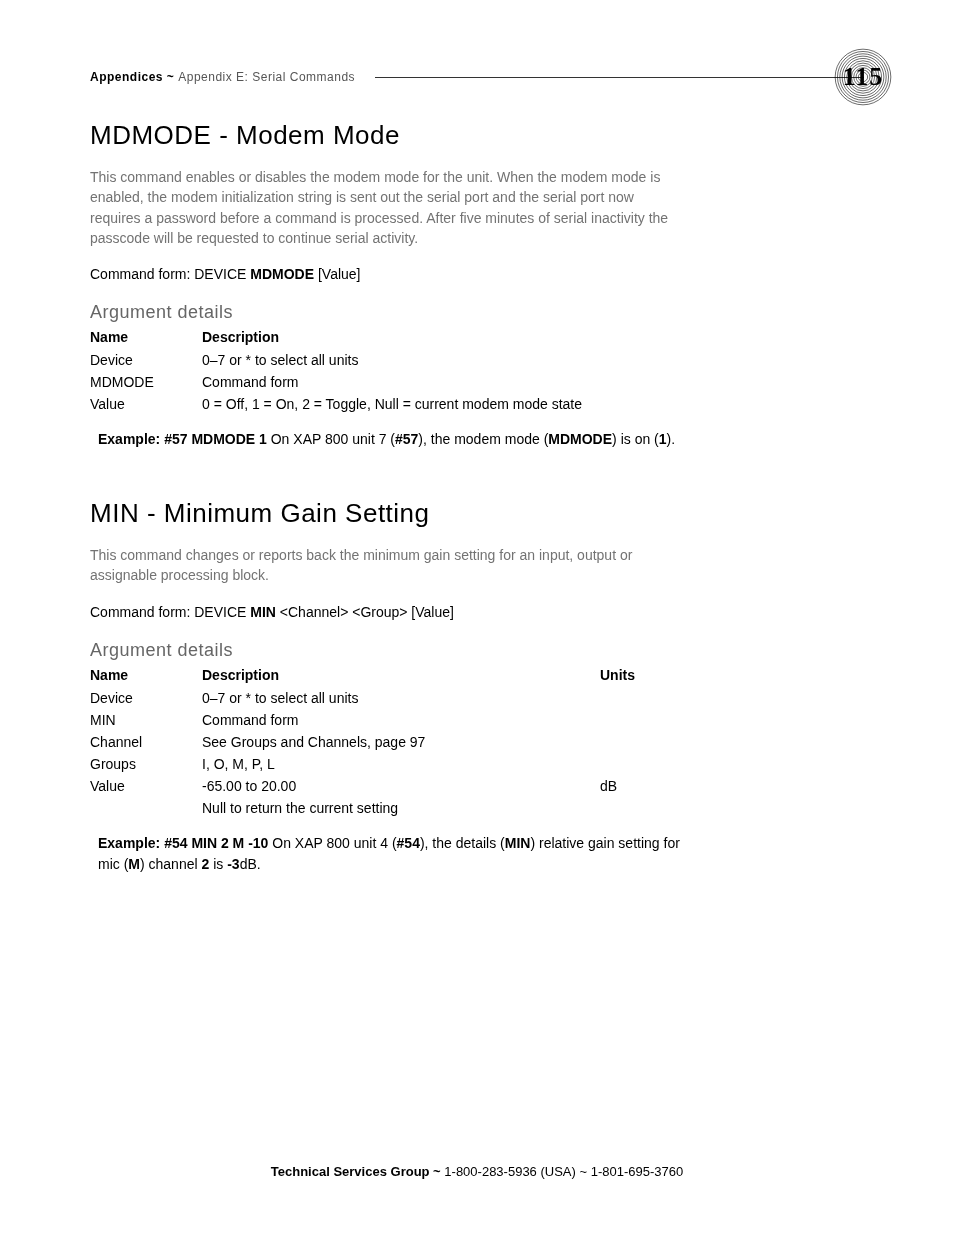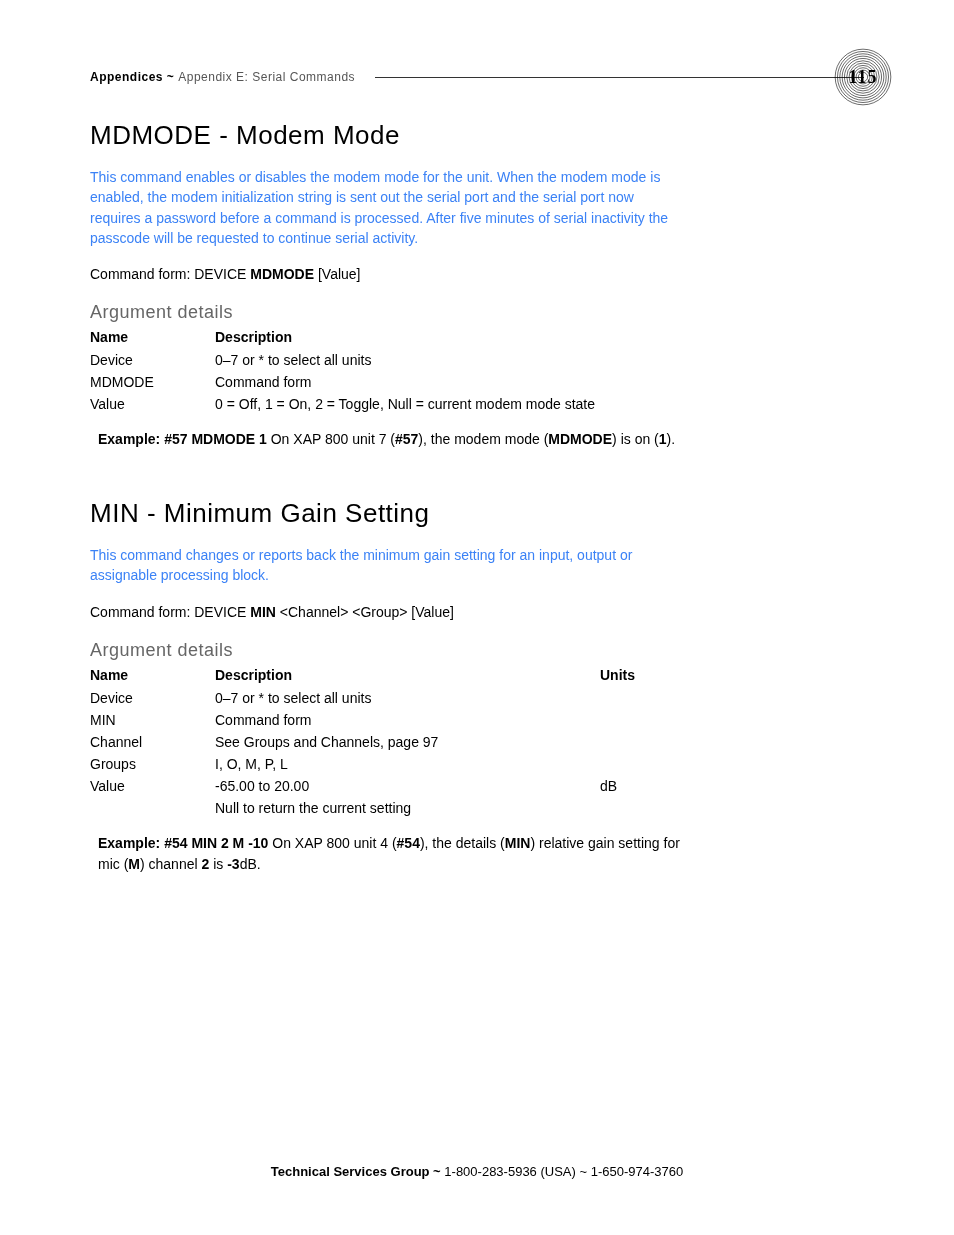--- a/index.html
+++ b/index.html
@@ -7,39 +7,39 @@
   .page { position: relative; width: 954px; height: 1235px; padding: 70px 90px 0 90px; }
 
   
   .hdr { display: flex; align-items: center; }
   .hdr-text { font-size: 12px; letter-spacing: 0.5px; }
   .hdr-text .b { font-weight: 600; color: #000; }
   .hdr-text .l { font-weight: 400; color: #555; }
   .hdr-line { flex: 1; height: 0; border-top: 1px solid #333; margin-left: 20px; }
   .page-num-badge { position: absolute; top: 48px; right: 62px; width: 58px; height: 58px; }
   .page-num-badge svg { width: 58px; height: 58px; display: block; }
-  .page-num-badge .num { position: absolute; inset: 0; display: flex; align-items: center; justify-content: center; font-weight: 900; font-size: 18px; font-family: Georgia, "Times New Roman", serif; letter-spacing: 1px; }
+  .page-num-badge .num { position: absolute; inset: 0; display: flex; align-items: center; justify-content: center; font-weight: 900; font-size: 26px; font-family: Georgia, "Times New Roman", serif; letter-spacing: 1px; }
 
   .content { width: 590px; }
 
   h2.section { font-size: 26px; font-weight: 500; letter-spacing: 0.5px; color: #000; margin-top: 38px; }
   h2.section.first { margin-top: 36px; }
 
-  p.body { font-size: 14px; line-height: 1.45; margin-top: 16px; color: #3b82f6; }
+  p.body { font-size: 14px; line-height: 1.45; margin-top: 16px; color: #737373; }
 
   .cmdform { font-size: 14px; margin-top: 18px; }
   .cmdform .lab { }
   .cmdform .mid { font-weight: 700; }
 
   h3.args { font-size: 18px; font-weight: 400; color: #666; margin-top: 20px; letter-spacing: 0.5px; }
 
   table.arg { border-collapse: collapse; margin-top: 4px; font-size: 14px; width: 100%; }
   table.arg th { text-align: left; font-weight: 700; padding: 2px 10px 4px 0; }
   table.arg td { padding: 3px 10px 3px 0; vertical-align: top; }
-  table.arg .col-name { width: 125px; }
+  table.arg .col-name { width: 112px; }
   table.arg .col-desc { width: auto; }
   table.arg .col-units { width: 80px; }
 
   .example { font-size: 14px; line-height: 1.5; margin-top: 14px; padding-left: 8px; }
   .example .eb { font-weight: 700; }
 
   .footer { position: absolute; left: 0; right: 0; bottom: 56px; text-align: center; font-size: 13px; }
   .footer .fb { font-weight: 700; }
 </style>
 </head>
@@ -150,16 +150,16 @@
       </tr>
     </tbody>
       </table>
     <p class="example">
       <span class="eb">Example: #54 MIN 2 M -10</span><span>  On XAP 800 unit 4 (</span><span class="eb">#54</span><span>), the details (</span><span class="eb">MIN</span><span>) relative gain setting for mic (</span><span class="eb">M</span><span>) channel </span><span class="eb">2</span><span> is </span><span class="eb">-3</span><span>dB.</span>
     </p>
 
   </div>
 
   <div class="footer">
-    <span class="fb">Technical Services Group ~ </span><span>1-800-283-5936 (USA) ~ 1-650-974-3760</span>
+    <span class="fb">Technical Services Group ~ </span><span>1-800-283-5936 (USA) ~ 1-801-695-3760</span>
   </div>
 
 </div>
 
 </body></html>

